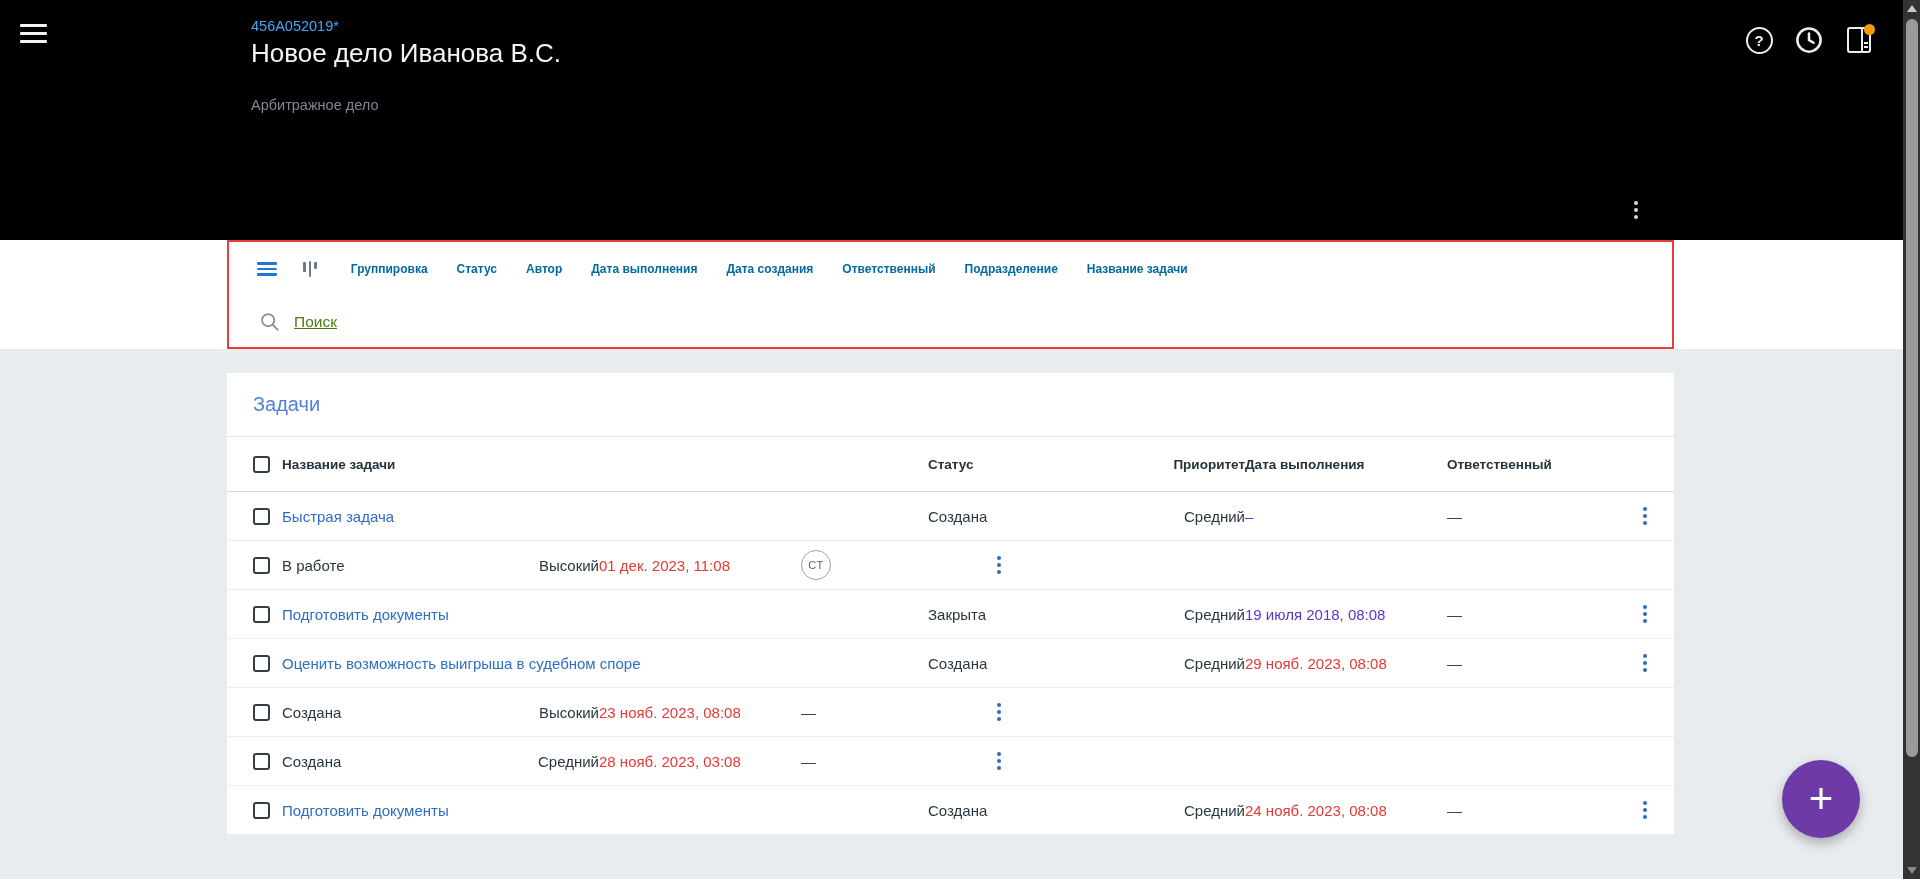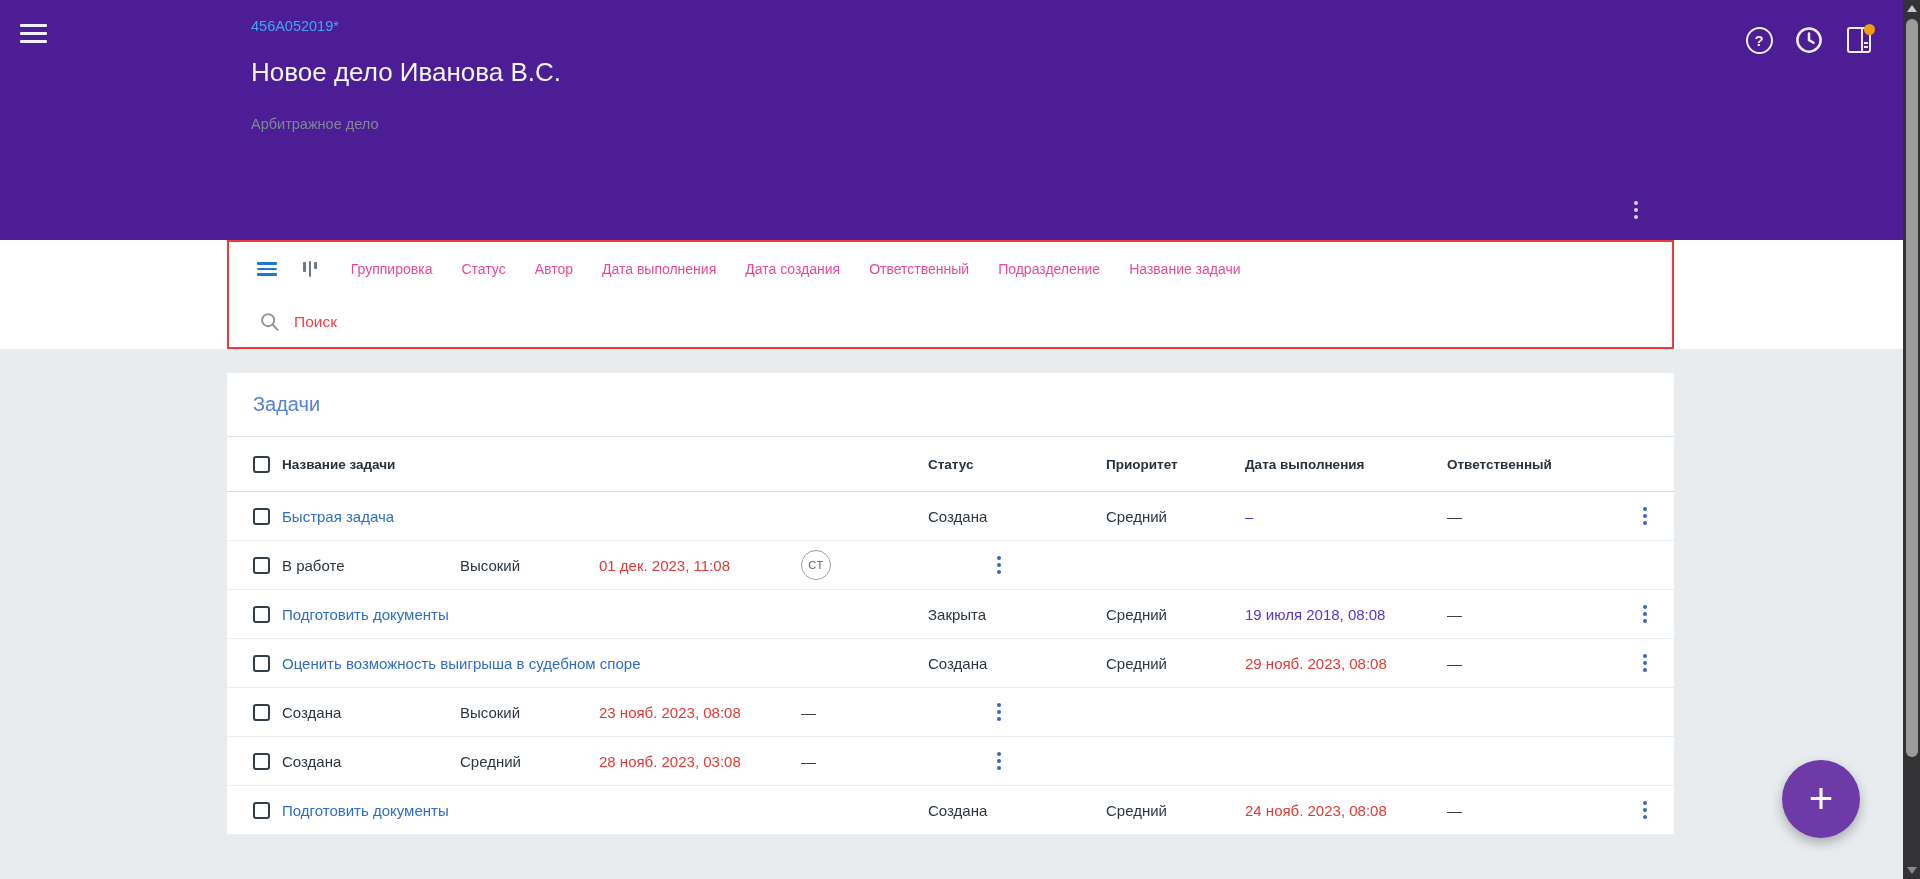--- a/index.html
+++ b/index.html
@@ -3,29 +3,29 @@
 <meta charset="utf-8">
 <style>
   * { margin:0; padding:0; box-sizing:border-box; }
   html,body { width:1920px; height:879px; overflow:hidden; }
   body {
     font-family:"Liberation Sans","DejaVu Sans",sans-serif;
     background:#e9ecee; position:relative; color:#2b3640;
   }
 
   
-  .app-header { position:absolute; top:0; left:0; width:1920px; height:292px; background:#4c1d95; }
+  .app-header { position:absolute; top:0; left:0; width:1920px; height:292px; background:#000000; }
 
   .menu-btn { position:absolute; left:20px; top:24px; width:27px; height:19px;
     display:flex; flex-direction:column; justify-content:space-between; cursor:pointer; }
   .menu-btn i { display:block; height:3px; background:#f1f4f6; border-radius:1px; }
 
   .case-block { position:absolute; left:251px; top:18px; }
   .case-number { color:#42a5f5; font-size:14.5px; cursor:pointer; }
-  .case-title  { color:#f3f5f6; font-size:26px; font-weight:400; margin-top:23px; }
+  .case-title  { color:#f3f5f6; font-size:26px; font-weight:400; margin-top:4px; }
   .case-subtitle { color:#7e8893; font-size:14.5px; margin-top:28px; }
 
   .header-actions { position:absolute; right:46px; top:25px; display:flex; gap:20px; align-items:center; }
   .hicon { position:relative; width:30px; height:30px; display:flex; align-items:center; justify-content:center; cursor:pointer; }
   .help-circle { width:27px; height:27px; border:2.5px solid #eceff1; border-radius:50%;
     color:#eceff1; font-size:15px; font-weight:700; display:flex; align-items:center; justify-content:center; }
   .panel-shape { position:relative; width:24px; height:26px; border:2.5px solid #eceff1; border-radius:3px; }
   .panel-shape .vline { position:absolute; right:6px; top:0; bottom:0; width:2.5px; background:#eceff1; }
   .panel-shape .tick1, .panel-shape .tick2 { position:absolute; right:1px; width:4px; height:2px; background:#eceff1; }
   .panel-shape .tick1 { bottom:7px; } .panel-shape .tick2 { bottom:3px; }
@@ -47,38 +47,38 @@
   .filter-row1 { display:flex; align-items:center; height:54px; padding-left:28px; }
   .blue-menu { width:20px; height:14px; display:flex; flex-direction:column; justify-content:space-between;
     margin-right:26px; cursor:pointer; }
   .blue-menu i { height:2.6px; background:#1d78d2; border-radius:1px; }
   .cols-icon { display:flex; align-items:center; gap:3px; height:18px; margin-right:34px; cursor:pointer; }
   .cols-icon i { width:2.6px; background:#6e7881; border-radius:1px; }
   .cols-icon i:nth-child(1){ height:10px; margin-bottom:4px; }
   .cols-icon i:nth-child(2){ height:16px; }
   .cols-icon i:nth-child(3){ height:7px; margin-bottom:7px; }
   .chips { display:flex; gap:29px; }
-  .chip { color:#ec4899; font-size:14px; cursor:pointer; white-space:nowrap; }
+  .chip { color:#0369a1; font-size:12px; cursor:pointer; white-space:nowrap;font-weight:bold; }
   .filter-row2 { display:flex; align-items:center; height:51px; padding-left:30px; gap:13px; }
-  .search-ph { color:#ef4444; font-size:15.5px; cursor:text; flex:1; }
+  .search-ph { color:#4d7c0f; font-size:15.5px; cursor:text; flex:1;text-decoration:underline; }
 
   
   .card { position:absolute; left:227px; top:373px; width:1447px; height:462px; background:#ffffff; }
   .card-title-row { height:64px; display:flex; align-items:center; padding-left:26px;
     border-bottom:1px solid #e0e3e6; }
   .card-title { color:#5381d3; font-size:20px; }
 
   .trow { display:flex; align-items:center; }
   .thead { height:55px; border-bottom:1px solid #d8dcdf; font-size:13.5px; font-weight:700; color:#26323c; }
   .row { height:49px; border-bottom:1px solid #ebedef; font-size:15px; }
 
   .col-check { flex:0 0 55px; padding-left:26px; display:flex; align-items:center; }
   .col-name  { flex:1 1 auto; min-width:0; }
   .col-status{ flex:0 0 178px; }
-  .col-prio  { flex:0 0 139px; }
+  .col-prio  { flex:0 0 139px;text-align:right; }
   .col-date  { flex:0 0 202px; }
   .col-resp  { flex:0 0 168px; }
   .col-menu  { flex:0 0 59px; display:flex; justify-content:center; }
 
   .checkbox { width:17px; height:17px; border:2px solid #323e48; border-radius:3px; background:#fff; cursor:pointer; }
   .task-link { color:#2e6ec8; cursor:pointer; white-space:nowrap; overflow:hidden; text-overflow:ellipsis;margin-top:30px; }
   .date-red { color:#e53935; }
   .date-purple { color:#5b34c9; }
   .resp-dash { color:#3a444d; }
   .avatar { width:30px; height:30px; border:1px solid #9aa0a6; border-radius:50%;

